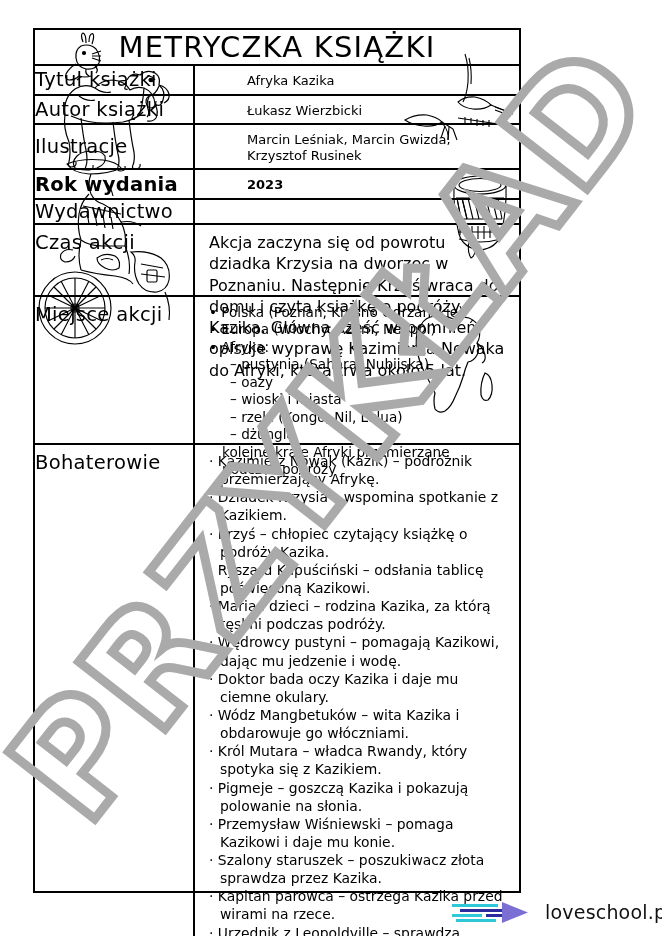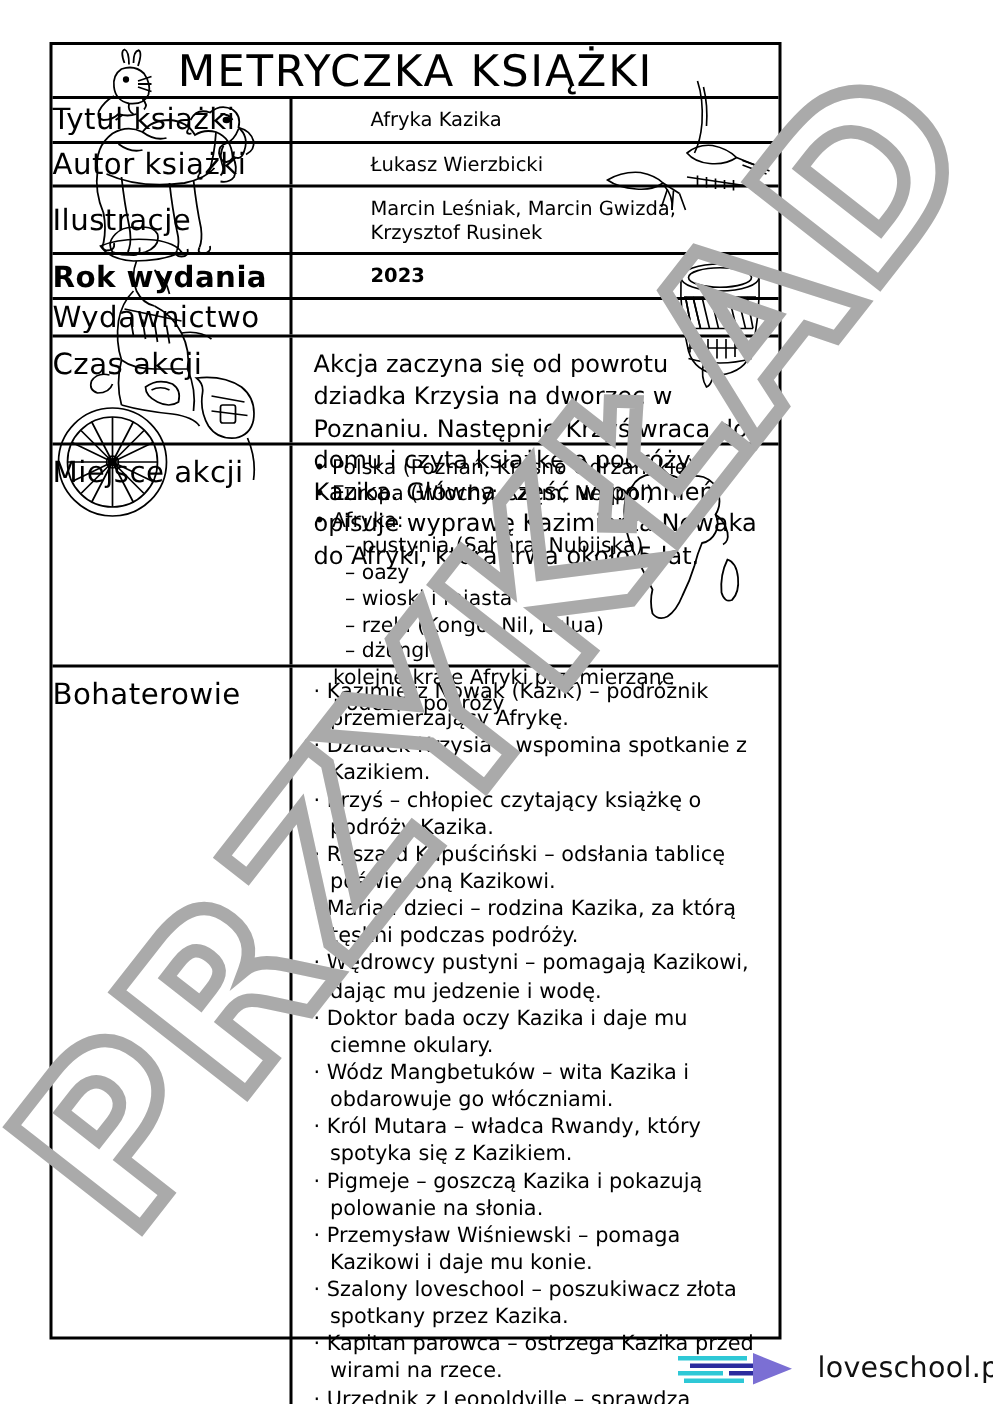--- a/index.html
+++ b/index.html
@@ -283,21 +283,21 @@
             <div class="hb">Dziadek Krzysia – wspomina spotkanie z Kazikiem.</div>
             <div class="hb">Krzyś – chłopiec czytający książkę o podróży Kazika.</div>
             <div class="hb">Ryszard Kapuściński – odsłania tablicę poświęconą Kazikowi.</div>
             <div class="hb">Maria i dzieci – rodzina Kazika, za którą tęskni podczas podróży.</div>
             <div class="hb">Wędrowcy pustyni – pomagają Kazikowi, dając mu jedzenie i wodę.</div>
             <div class="hb">Doktor bada oczy Kazika i daje mu ciemne okulary.</div>
             <div class="hb">Wódz Mangbetuków – wita Kazika i obdarowuje go włóczniami.</div>
             <div class="hb">Król Mutara – władca Rwandy, który spotyka się z Kazikiem.</div>
             <div class="hb">Pigmeje – goszczą Kazika i pokazują polowanie na słonia.</div>
             <div class="hb">Przemysław Wiśniewski – pomaga Kazikowi i daje mu konie.</div>
-            <div class="hb">Szalony loveschool – poszukiwacz złota spotkany przez Kazika.</div>
+            <div class="hb">Szalony staruszek – poszukiwacz złota sprawdza przez Kazika.</div>
             <div class="hb">Kapitan parowca – ostrzega Kazika przed wirami na rzece.</div>
             <div class="hb">Urzędnik z Leopoldville – sprawdza dokumenty Kazika.</div>
             <div class="hb">Łowca z plemienia Abasalamapsu – zaprasza Kazika do wioski.</div>
           </div>
       </div>
     </div>
 
   </div>
 
   <div class="wm">

